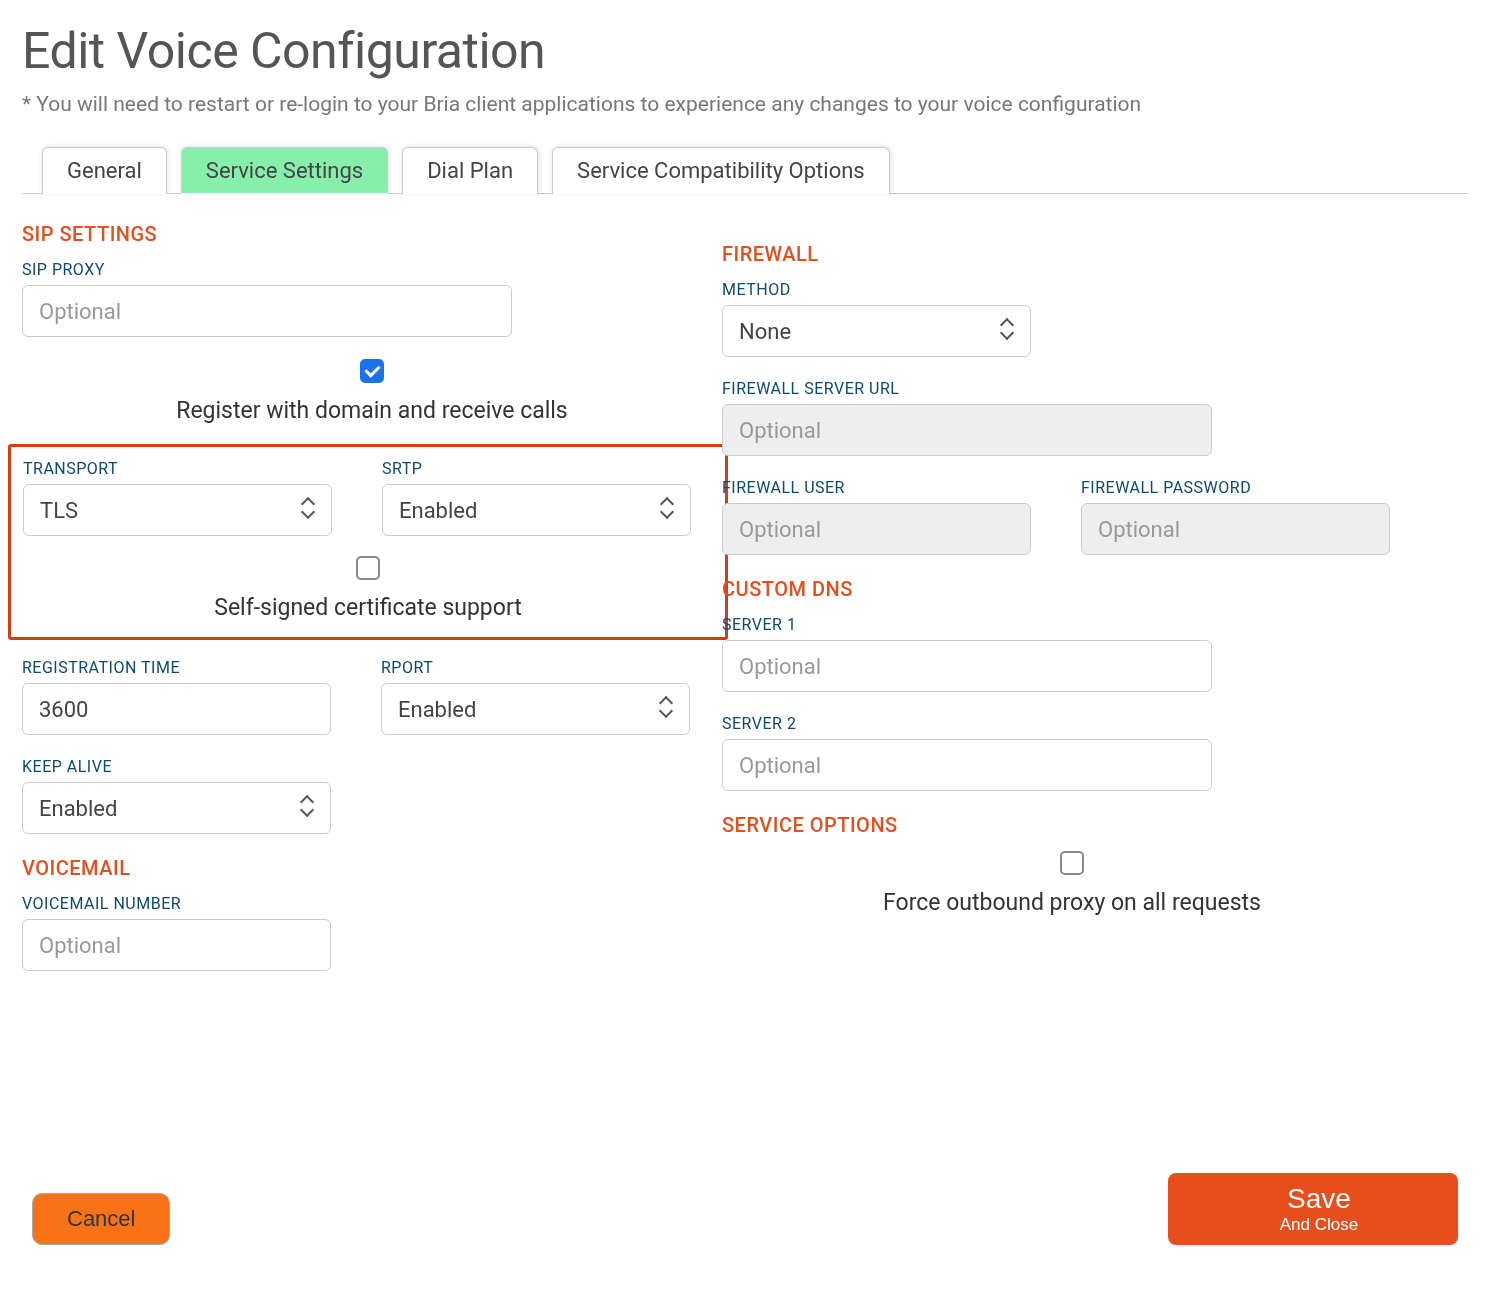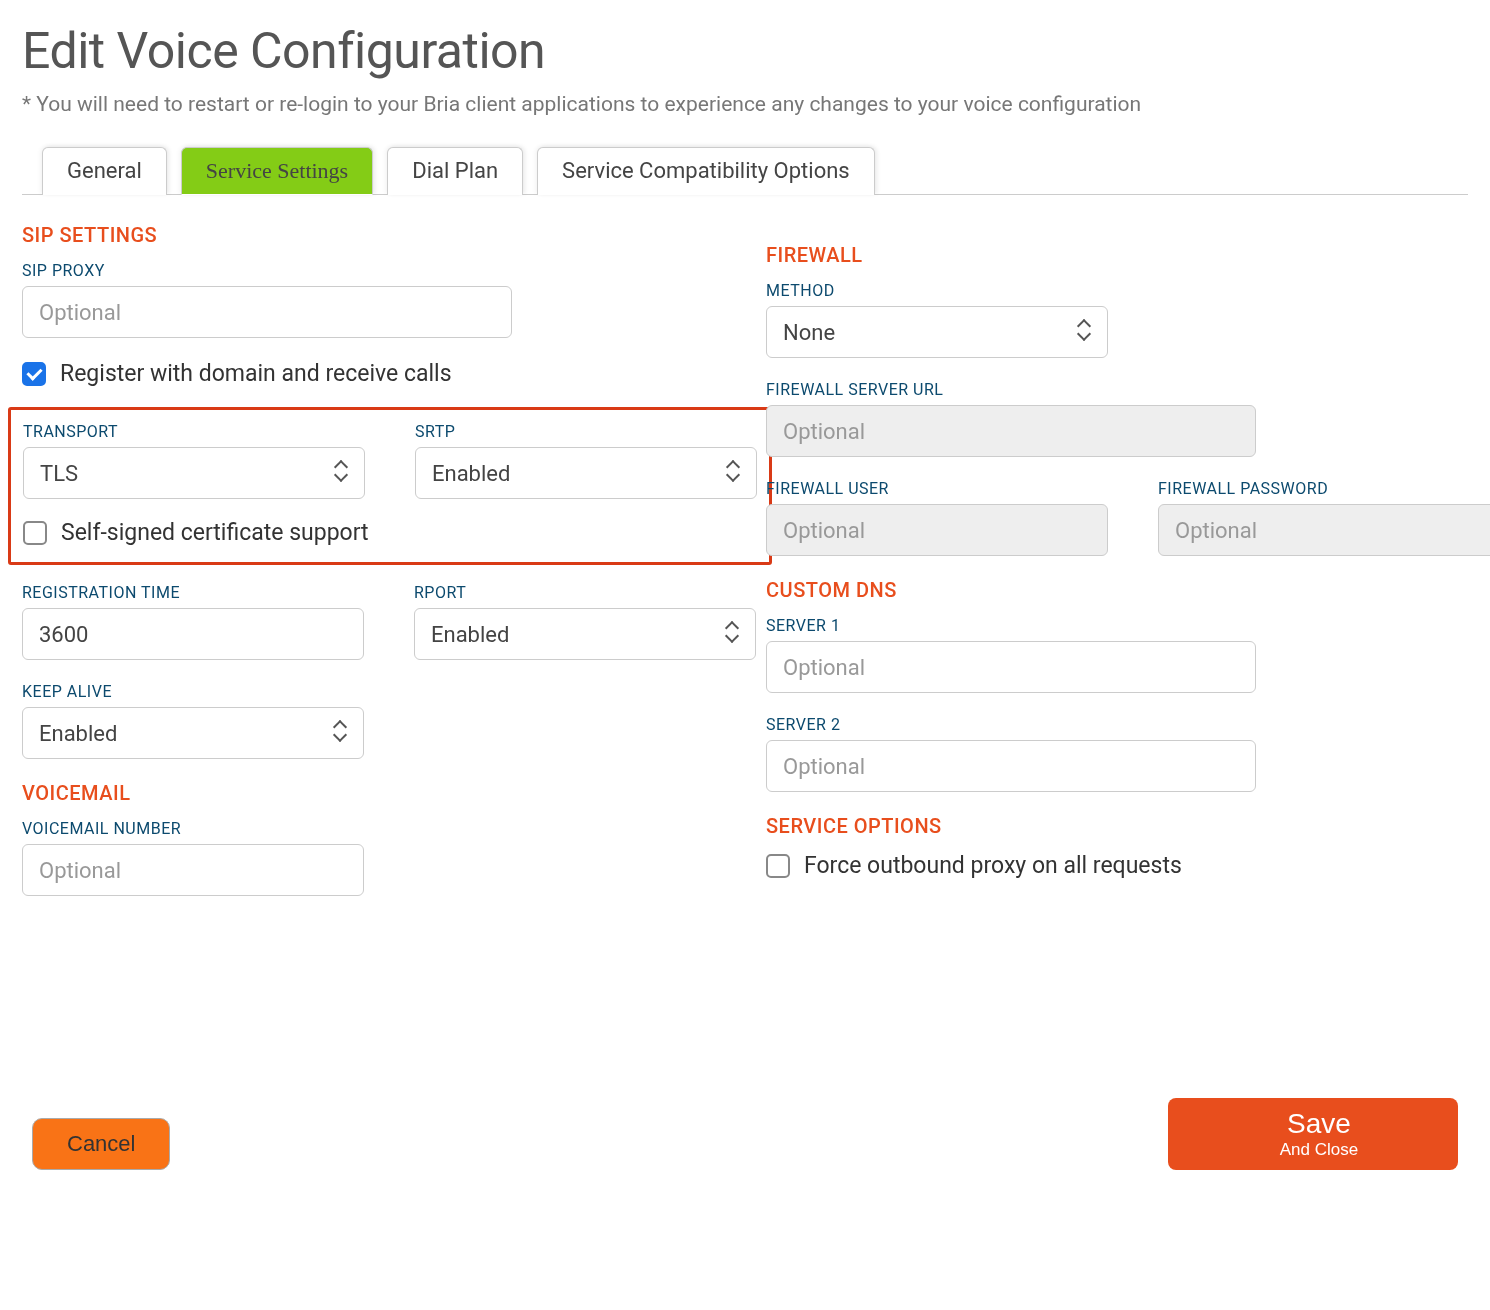--- a/index.html
+++ b/index.html
@@ -37,24 +37,23 @@
     border-bottom: none;
     border-radius: 6px 6px 0 0;
     background: #fff;
     margin-right: 14px;
     cursor: pointer;
     position: relative;
     top: 1px;
     box-shadow: 2px -1px 4px rgba(0,0,0,0.08), -2px -1px 4px rgba(0,0,0,0.04);
   }
   .tab.active {
-    background: #84cc16;
+    background: #86efac;
     border-bottom: 1px solid #fff;
     z-index: 2;
-    font-family: Liberation Serif, serif;
   }
   .content {
     display: flex;
     padding-top: 28px;
   }
   .col {
     flex: 0 0 700px;
   }
   .section-title {
     color: #e84e1d;
@@ -81,21 +80,21 @@
     background: #fff;
     height: 52px;
     padding: 0 16px;
     display: flex;
     align-items: center;
     position: relative;
   }
   .input.placeholder { color: #999; }
   .input.disabled { background: #eee; }
   .select { cursor: pointer; justify-content: space-between; }
-  .input-w-small { width: 342px; }
+  .input-w-small { width: 309px; }
   .input-w-wide  { width: 490px; }
   .field-group { margin-bottom: 22px; }
   .select .chev-icon {
     display: inline-block;
     position: relative;
     width: 14px; height: 18px;
   }
   .select .chev-icon::before,
   .select .chev-icon::after {
     content: '';
@@ -107,20 +106,21 @@
   }
   .select .chev-icon::before { top: -2px; transform: rotate(-135deg); }
   .select .chev-icon::after  { bottom: 2px; transform: rotate(45deg); }
   .checkbox-row {
     display: flex;
     align-items: center;
     gap: 14px;
     font-size: 23px;
     color: #333;
     margin-bottom: 20px;
+    flex-direction: column;
   }
   .cbox {
     width: 24px; height: 24px;
     border: 2px solid #888;
     border-radius: 5px;
     display: inline-flex;
     align-items: center;
     justify-content: center;
     flex-shrink: 0;
   }

